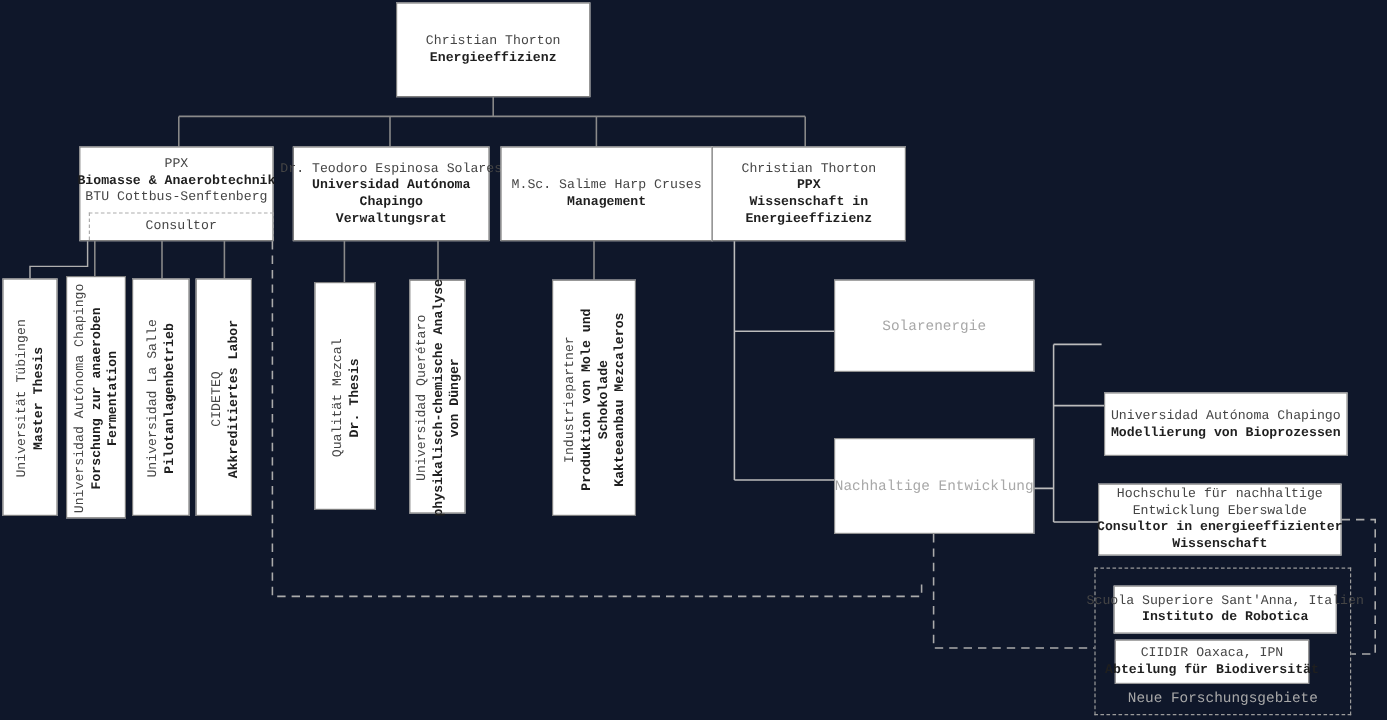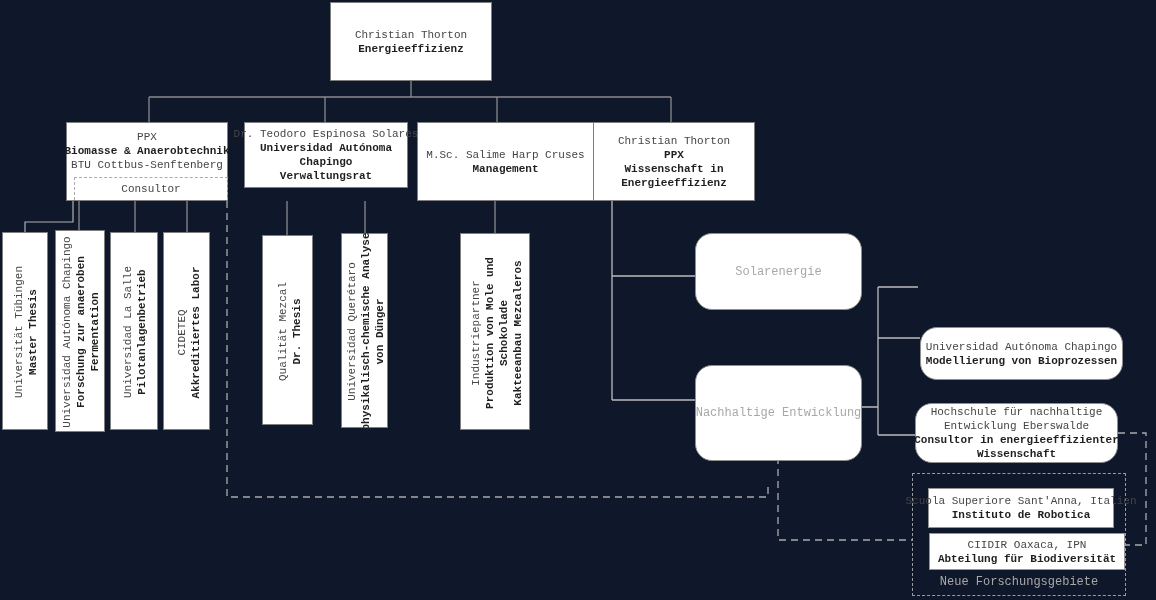--- a/index.html
+++ b/index.html
@@ -23,21 +23,21 @@
   .top3{justify-content:flex-start;padding-top:7px;}
   .consultor-zone{
     position:absolute;left:7px;top:54px;width:154px;height:23px;box-sizing:border-box;
     border-top:1.5px dashed #ababab;border-left:1.5px dashed #ababab;border-right:1.5px dashed #ababab;
     display:flex;align-items:center;justify-content:center;text-align:center;
   }
   .dashed-container{
     position:absolute;z-index:1;border:1.5px dashed #9b9b9b;box-sizing:border-box;background:transparent;
   }
   .thin{border-width:1px;border-color:#949494;align-items:center;}
-  .graybord{border-color:#8f8f8f;border-radius:17px;}
+  .graybord{border-color:#8f8f8f;}
   .footer-label{
     position:absolute;left:0;right:0;bottom:6px;text-align:center;
     font-size:12px;color:#a8a8a8;
   }
 </style>
 </head>
 <body>
 
 <div class="canvas">
 
@@ -60,21 +60,21 @@
 
   <div class="node top3" style="left:66px;top:122px;width:162px;height:79px;">
     <span class="line">PPX</span>
     <span class="line b">Biomasse &amp; Anaerobtechnik</span>
     <span class="line">BTU Cottbus-Senftenberg</span>
     <div class="consultor-zone">
       <span class="line">Consultor</span>
     </div>
   </div>
 
-  <div class="node" style="left:244px;top:122px;width:164px;height:66px;">
+  <div class="node" style="left:244px;top:122px;width:164px;height:79px;">
     <span class="line">Dr. Teodoro Espinosa Solares</span>
     <span class="line b">Universidad Autónoma</span>
     <span class="line b">Chapingo</span>
     <span class="line b">Verwaltungsrat</span>
   </div>
 
   <div class="node" style="left:417px;top:122px;width:177px;height:79px;">
     <span class="line">M.Sc. Salime Harp Cruses</span>
     <span class="line b">Management</span>
   </div>
@@ -136,21 +136,21 @@
       <span class="line b">Produktion von Mole und</span>
       <span class="line b">Schokolade</span>
       <span class="line b">Kakteeanbau Mezcaleros</span>
     </div>
   </div>
 
   <div class="node muted graybord" style="left:695px;top:233px;width:167px;height:77px;">
     <span class="line">Solarenergie</span>
   </div>
 
-  <div class="node muted graybord" style="left:695px;top:365px;width:167px;height:96px;">
+  <div class="node muted graybord" style="left:695px;top:365px;width:167px;height:80px;">
     <span class="line">Nachhaltige Entwicklung</span>
   </div>
 
 
   <div class="node graybord" style="left:920px;top:327px;width:203px;height:53px;">
     <span class="line">Universidad Autónoma Chapingo</span>
     <span class="line b">Modellierung von Bioprozessen</span>
   </div>
 
   <div class="node graybord" style="left:915px;top:403px;width:203px;height:60px;">
@@ -162,18 +162,18 @@
 
   <div class="dashed-container" style="left:912px;top:473px;width:214px;height:123px;">
     <div class="footer-label">Neue Forschungsgebiete</div>
   </div>
 
   <div class="node thin" style="left:928px;top:488px;width:186px;height:40px;z-index:2;">
     <span class="line">Scuola Superiore Sant'Anna, Italien</span>
     <span class="line b">Instituto de Robotica</span>
   </div>
 
-  <div class="node thin" style="left:929px;top:533px;width:196px;height:37px;z-index:2;">
+  <div class="node thin" style="left:929px;top:533px;width:162px;height:37px;z-index:2;">
     <span class="line">CIIDIR Oaxaca, IPN</span>
     <span class="line b">Abteilung für Biodiversität</span>
   </div>
 
 </div>
 
 </body></html>

